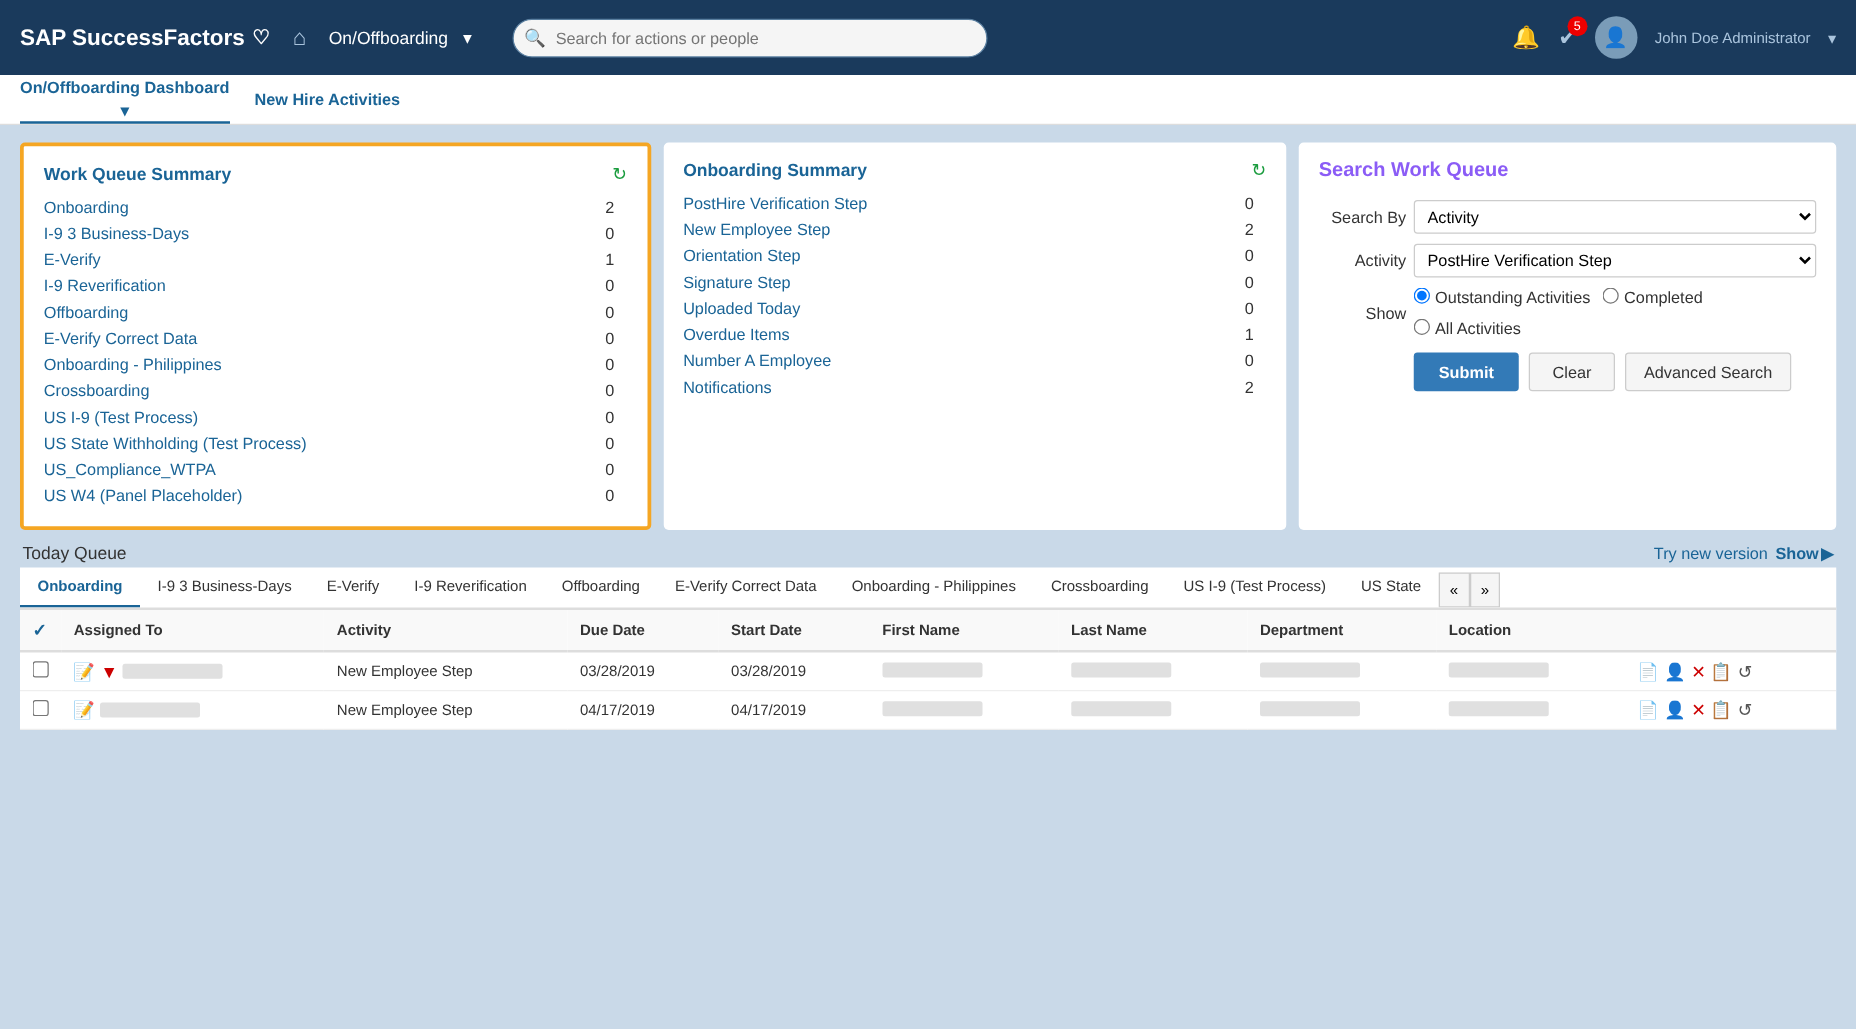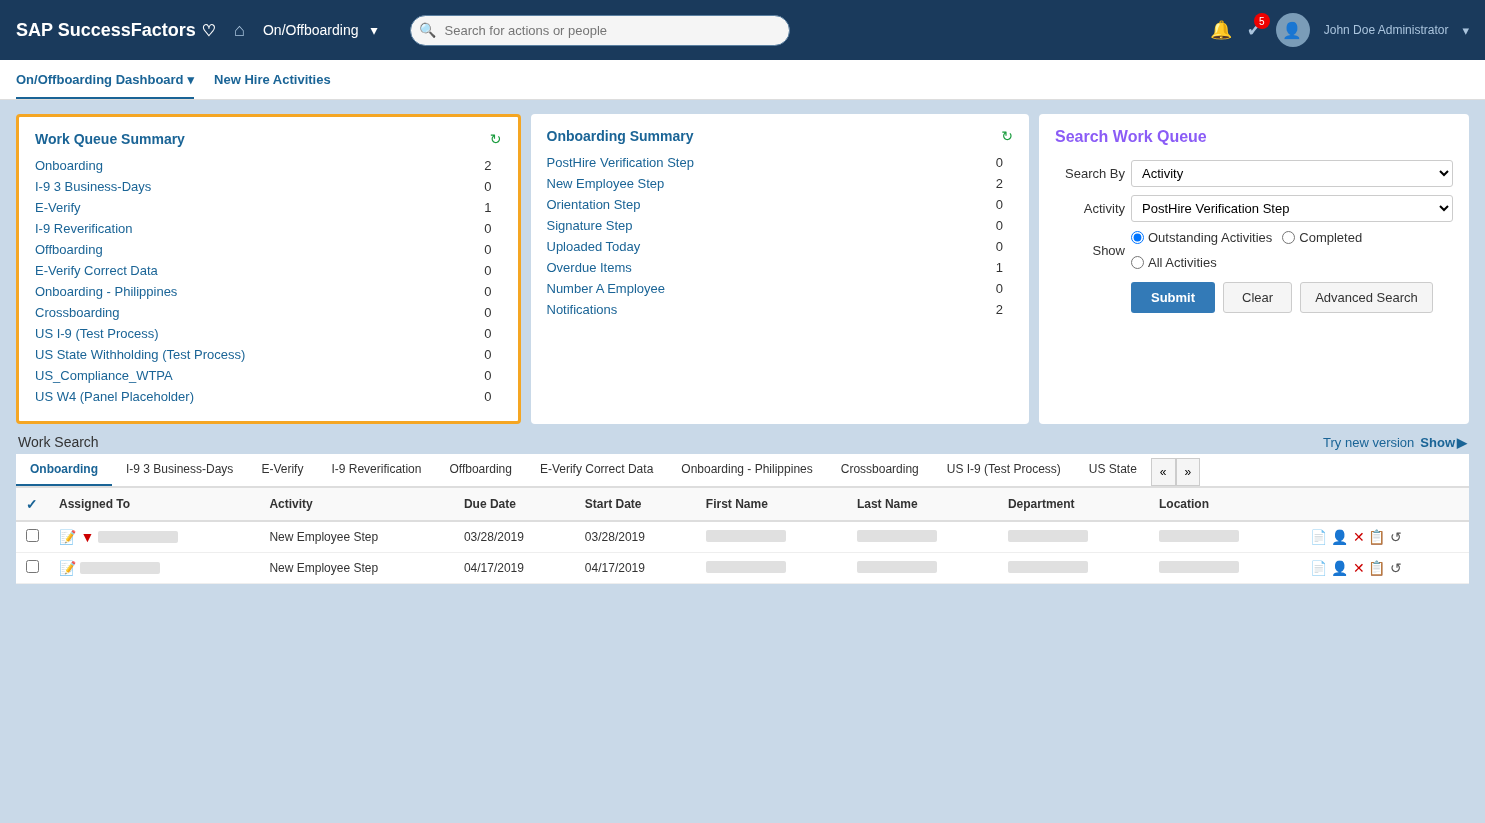--- a/index.html
+++ b/index.html
@@ -101,21 +101,21 @@
       font-size: 13px;
       font-weight: bold;
       cursor: pointer;
       display: flex;
       align-items: center;
       gap: 4px;
       height: 100%;
       border-bottom: 2px solid transparent;
       padding-top: 2px;
     }
-    .sub-nav-item.active { border-bottom: 2px solid #1a6496; }
+    .sub-nav-item.active { border-bottom: 2px solid #1a6496; flex-direction: column; }
 
     
     .main-content {
       padding: 14px 16px;
       background: #c9d9e8;
     }
 
     
     .cards-row {
       display: flex;
@@ -167,21 +167,21 @@
       flex: 1;
       padding: 4px 6px;
       border: 1px solid #ccc;
       border-radius: 3px;
       font-size: 13px;
       background: white;
       cursor: pointer;
     }
 
     .radio-group { display: flex; align-items: center; gap: 10px; flex-wrap: wrap; }
-    .radio-label { display: flex; align-items: center; gap: 4px; font-size: 13px; color: #333; cursor: pointer; }
+    .radio-label { display: flex; align-items: flex-start; gap: 4px; font-size: 13px; color: #333; cursor: pointer; }
 
     .btn-row { display: flex; gap: 8px; margin-top: 12px; margin-left: 76px; }
     .btn-submit {
       background: #337ab7;
       color: white;
       border: none;
       padding: 7px 20px;
       border-radius: 3px;
       cursor: pointer;
       font-size: 13px;
@@ -474,21 +474,21 @@
       <div class="btn-row">
         <button class="btn-submit">Submit</button>
         <button class="btn-clear">Clear</button>
         <button class="btn-advanced">Advanced Search</button>
       </div>
     </div>
 
   </div>
 
   <div class="work-queue-header">
-    <span class="work-queue-title">Work Search</span>
+    <span class="work-queue-title">Today Queue</span>
     <div class="work-queue-links">
       <span class="try-new">Try new version</span>
       <span class="show-link">
         <span>Show</span>
         <span>▶</span>
       </span>
     </div>
   </div>
 
   <div class="tabs-bar" id="tabs-bar">

